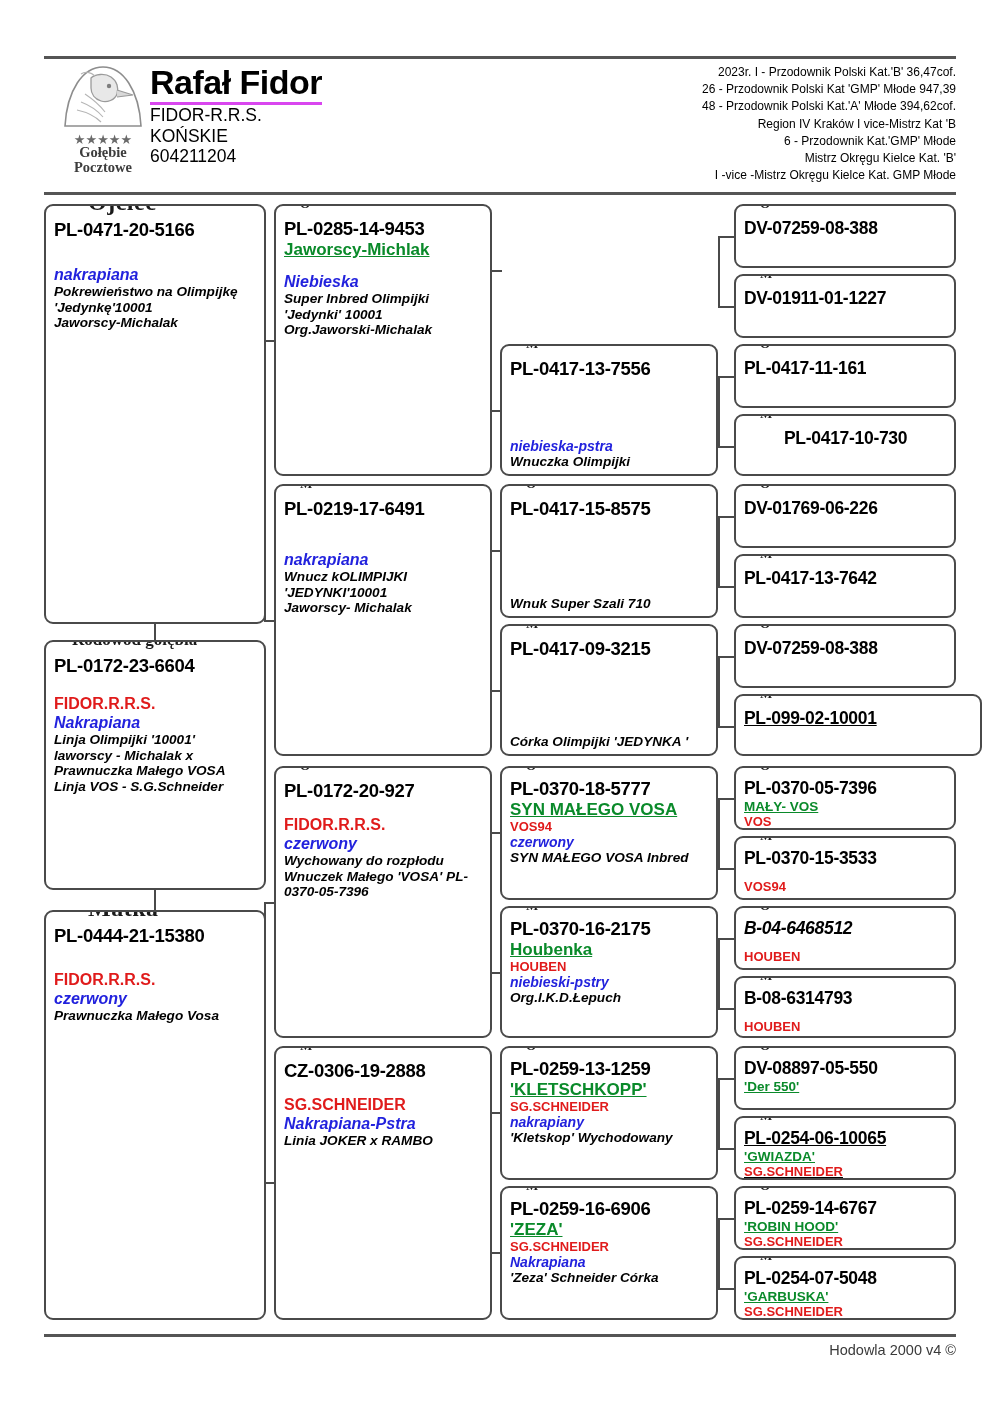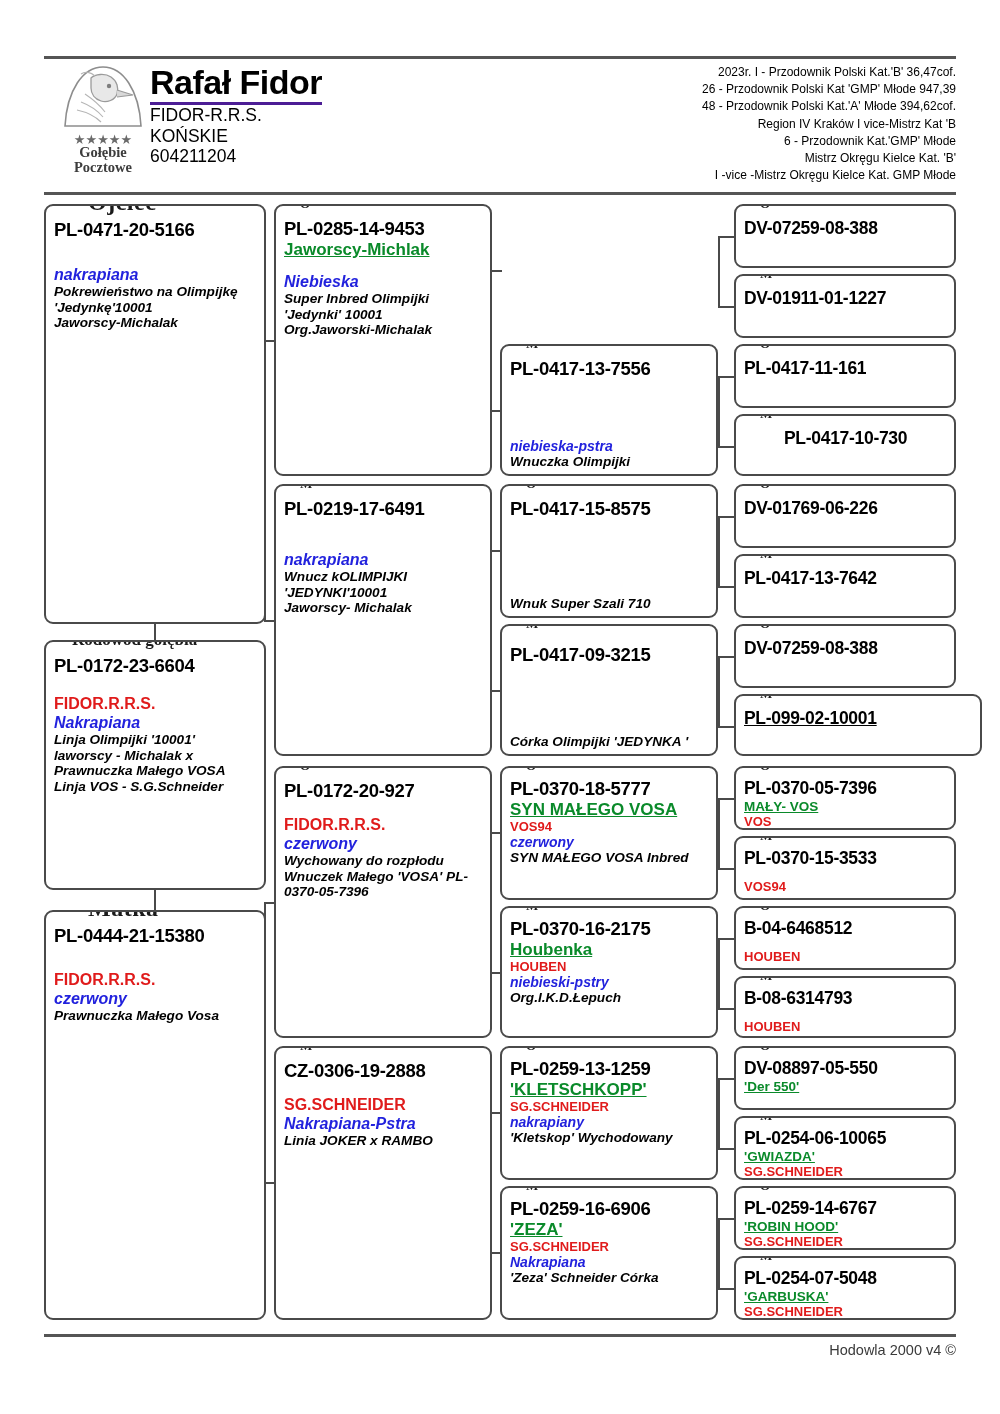--- a/index.html
+++ b/index.html
@@ -36,21 +36,21 @@
     margin-top:-2px;
   }
   .logo-txt {
     font-family:"Liberation Serif", serif;
     font-weight:bold; font-size:14.5px; line-height:15px; color:#3c3c3c;
   }
 
   .breeder { position:absolute; left:106px; top:2px; }
   .breeder-name {
     font-size:34px; font-weight:bold; letter-spacing:-0.5px;
-    border-bottom:3px solid #4c1d95; display:inline-block;
+    border-bottom:3px solid #d946ef; display:inline-block;
     line-height:40px; padding-bottom:0px;
   }
   .breeder-lines { font-size:17.5px; line-height:20.5px; }
 
   .titles {
     position:absolute; right:0px; top:4px; width:575px;
     text-align:right; font-size:12px; line-height:17.2px;
   }
 
   
@@ -282,21 +282,21 @@
       </div>
 
       <div class="card" style="left:0; top:286px; width:218px; height:134px;">
         <div class="card-tag">O</div>
         <div class="ring" style="margin-top:5px;">PL-0417-15-8575</div>
         <div class="note-bottom">Wnuk Super Szali 710</div>
       </div>
 
       <div class="card" style="left:0; top:426px; width:218px; height:132px;">
         <div class="card-tag">M</div>
-        <div class="ring" style="margin-top:11px;">PL-0417-09-3215</div>
+        <div class="ring" style="margin-top:5px;">PL-0417-09-3215</div>
         <div class="note-bottom">Córka Olimpijki 'JEDYNKA '</div>
       </div>
 
       <div class="card" style="left:0; top:568px; width:218px; height:134px;">
         <div class="card-tag">O</div>
         <div class="ring" style="margin-top:3px;">PL-0370-18-5777</div>
         <div class="nick">SYN MAŁEGO VOSA</div>
         <div class="strain sm">VOS94</div>
         <div class="colorname sm">czerwony</div>
         <div class="note">SYN MAŁEGO VOSA  Inbred</div>
@@ -394,39 +394,39 @@
 
       <div class="card" style="left:0; top:638px; width:222px; height:64px;">
         <div class="card-tag">M</div>
         <div class="ring sm" style="margin-top:2px;">PL-0370-15-3533</div>
         <div style="height:10px;"></div>
         <div class="strain sm">VOS94</div>
       </div>
 
       <div class="card" style="left:0; top:708px; width:222px; height:64px;">
         <div class="card-tag">O</div>
-        <div class="ring sm" style="margin-top:2px;">B-04-6468512</div>
+        <div class="ring sm" style="margin-top:2px;font-style:italic;">B-04-6468512</div>
         <div style="height:10px;"></div>
         <div class="strain sm">HOUBEN</div>
       </div>
 
       <div class="card" style="left:0; top:778px; width:222px; height:62px;">
         <div class="card-tag">M</div>
         <div class="ring sm" style="margin-top:2px;">B-08-6314793</div>
         <div style="height:10px;"></div>
         <div class="strain sm">HOUBEN</div>
       </div>
 
       <div class="card" style="left:0; top:848px; width:222px; height:64px;">
         <div class="card-tag">O</div>
         <div class="ring sm" style="margin-top:2px;">DV-08897-05-550</div>
         <div class="nick sm">'Der 550'</div>
       </div>
 
-      <div class="card" style="left:0; top:918px; width:222px; height:64px;">
+      <div class="card" style="left:0; top:918px; width:222px; height:64px;text-decoration:underline;">
         <div class="card-tag">M</div>
         <div class="ring sm" style="margin-top:2px;">PL-0254-06-10065</div>
         <div class="nick sm">'GWIAZDA'</div>
         <div class="strain sm">SG.SCHNEIDER</div>
       </div>
 
       <div class="card" style="left:0; top:988px; width:222px; height:64px;">
         <div class="card-tag">O</div>
         <div class="ring sm" style="margin-top:2px;">PL-0259-14-6767</div>
         <div class="nick sm">'ROBIN HOOD'</div>

